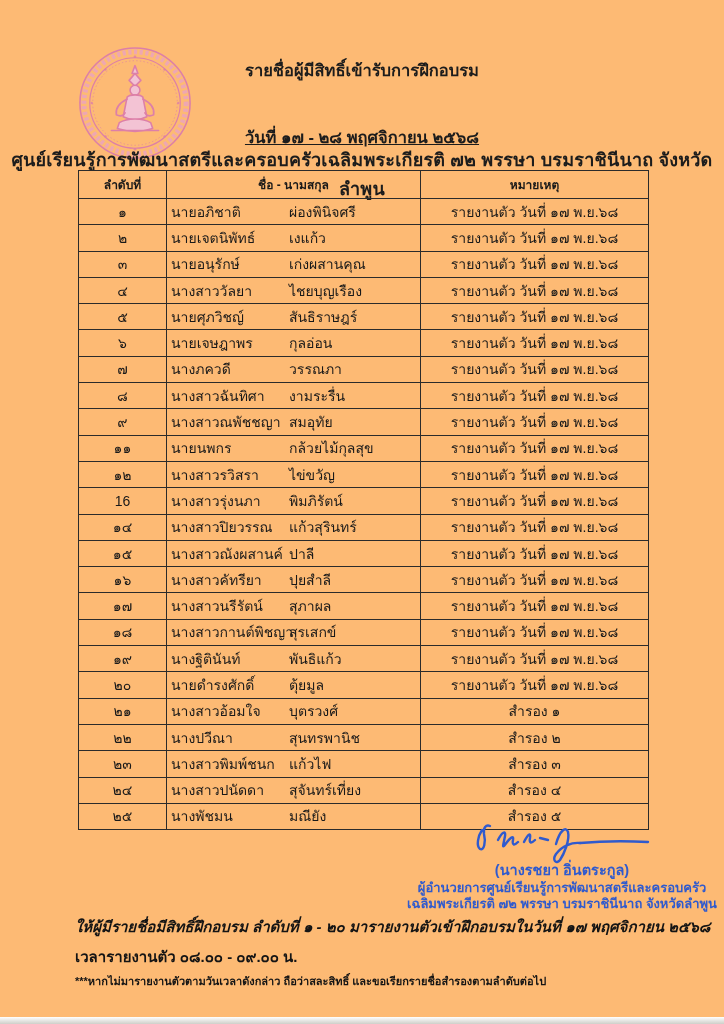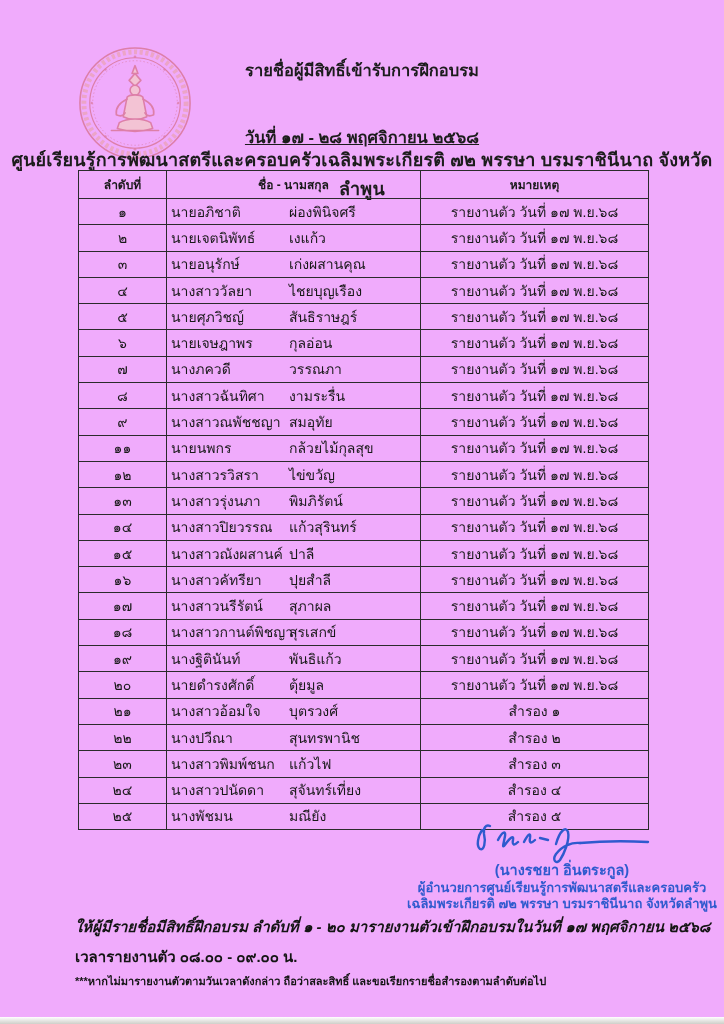--- a/index.html
+++ b/index.html
@@ -1,18 +1,18 @@
 <!DOCTYPE html>
 <html><head>
 <meta charset="utf-8">
 <style>
   html,body{margin:0;padding:0;background:#e9e9e6;}
   .page{
     position:relative;width:724px;height:1024px;margin:0 auto;
-    background:#f0abfc;overflow:hidden;
+    background:#fdba74;overflow:hidden;
     font-family:"Liberation Sans","DejaVu Sans",sans-serif;
     color:#1c1c1c;
   }
   .scan-bottom-edge{
     position:absolute;left:0;bottom:0;width:724px;height:7px;
     background:linear-gradient(#ffffff,#cfcfc9);
   }
   
   .emblem{position:absolute;left:76px;top:44px;width:118px;height:118px;}
   
@@ -210,21 +210,21 @@
           <td class="no">๑๒</td>
           <td class="name">
             <div class="nm">
               <span class="fn">นางสาวรวิสรา</span>
               <span class="ln">ไข่ขวัญ</span>
             </div>
           </td>
           <td class="remark">รายงานตัว วันที่ ๑๗ พ.ย.๖๘</td>
         </tr>
         <tr>
-          <td class="no">๑๓</td>
+          <td class="no">16</td>
           <td class="name">
             <div class="nm">
               <span class="fn">นางสาวรุ่งนภา</span>
               <span class="ln">พิมภิรัตน์</span>
             </div>
           </td>
           <td class="remark">รายงานตัว วันที่ ๑๗ พ.ย.๖๘</td>
         </tr>
         <tr>
           <td class="no">๑๔</td>

